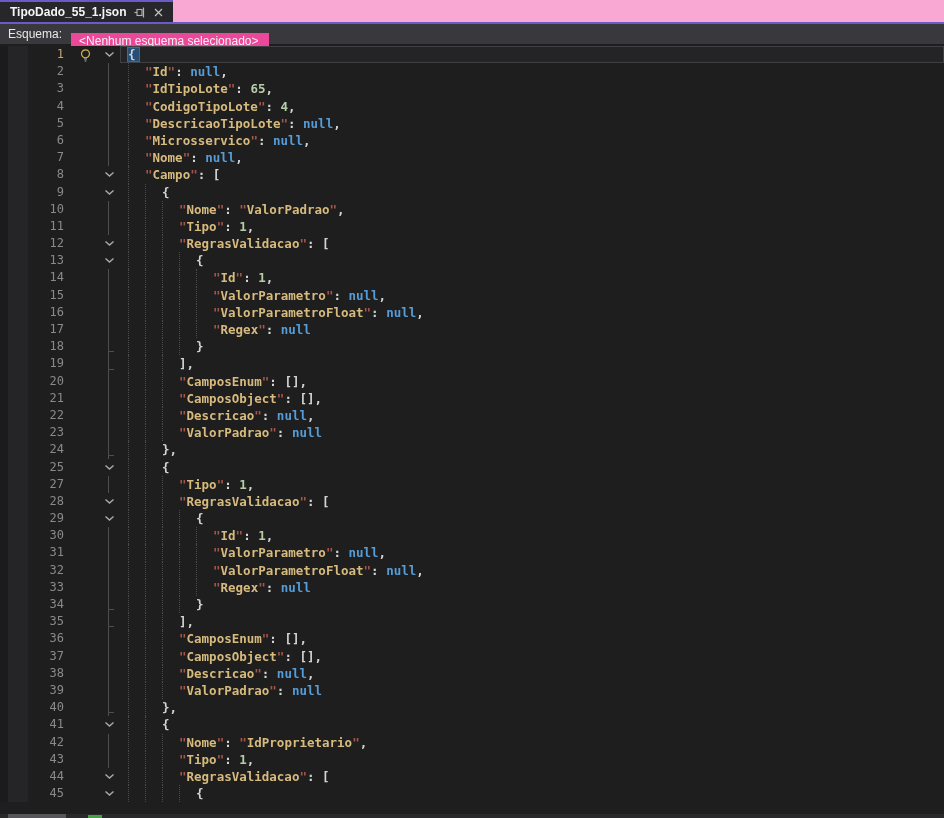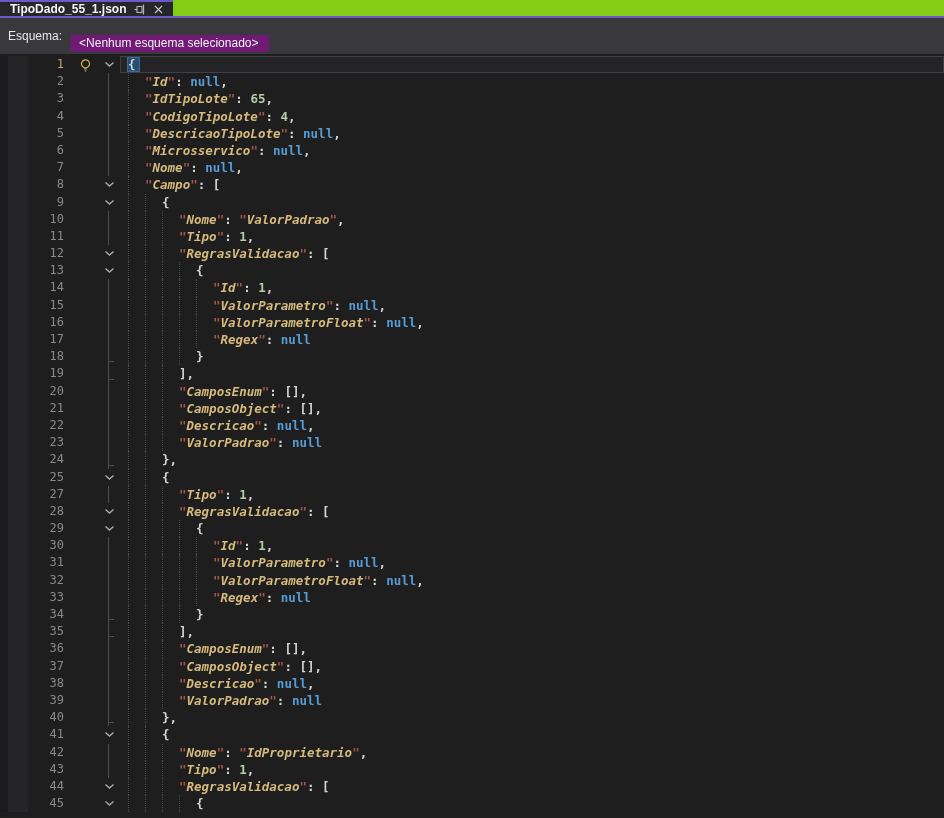--- a/index.html
+++ b/index.html
@@ -4,50 +4,50 @@
 <style>
   :root{
     --accent:#6A5BC8; --editor-bg:#1E1E1E; --key:#D7BA7D; --quote:#A8554A;
     --nullc:#569CD6; --numc:#B5CEA8; --punct:#D4D4D4; --lnum:#8A8A8A;
     --lnum-act:#C2A470; --brace:#264F78; --green:#45A046;
   }
   *{box-sizing:border-box;}
   html,body{margin:0;padding:0;}
   body{width:944px;height:818px;overflow:hidden;background:var(--editor-bg);
        font-family:"Liberation Sans",sans-serif;}
-  .tabstrip{height:16px;background:#84cc16;display:flex;align-items:stretch;}
+  .tabstrip{height:22px;background:#f9a8d4;display:flex;align-items:stretch;}
   .tab{display:flex;align-items:center;gap:7px;padding:0 9px 0 10px;
        background:#27272B;border-top:2px solid var(--accent);cursor:default;}
   .tab-label{font-size:12px;font-weight:bold;color:#F5F5F5;white-space:nowrap;}
   .tab-ico{display:flex;align-items:center;}
   .accentbar{height:2px;background:var(--accent);}
-  .schemabar{height:36px;background:#39393D;display:flex;align-items:center;
+  .schemabar{height:20px;background:#39393D;display:flex;align-items:center;
              padding-left:8px;gap:9px;font-size:12px;color:#E8E8E8;}
-  .schema-combo{background:#701a75;padding:1px 10px 2px 8px;color:#F2F2F2;white-space:pre;margin-top:15px;}
+  .schema-combo{background:#ec4899;padding:1px 10px 2px 8px;color:#F2F2F2;white-space:pre;margin-top:15px;}
   .gap2{height:2px;background:var(--editor-bg);}
   .editor{position:relative;height:772px;background:var(--editor-bg);overflow:hidden;
           font-family:"DejaVu Sans Mono",monospace;font-size:12.5px;font-weight:600;}
   .row{display:flex;height:17.2px;line-height:17.2px;}
   .m-ind{width:8px;background:#1B1B1D;}
   .m-ind2{width:20px;background:#252528;}
   .lnum{width:44px;text-align:right;padding-right:8px;color:var(--lnum);
         font-size:12px;font-weight:500;}
   .lnum.cur{color:var(--lnum-act);}
   .bulbcol{width:26px;display:flex;align-items:center;justify-content:center;}
   .foldcol{width:22px;position:relative;display:flex;align-items:center;justify-content:center;}
   .foldcol.line::before,.foldcol.corner::before{content:"";position:absolute;left:10px;top:0;
         bottom:0;width:1px;background:#4E4E52;}
   .foldcol.corner::after{content:"";position:absolute;left:10px;bottom:3px;width:6px;height:1px;
         background:#4E4E52;}
   .codecol{flex:1;padding-left:8px;white-space:pre;color:var(--punct);}
   .codecol.curline{background:#242427;box-shadow:inset 0 0 0 1px #3F3F46;}
   .ig{display:inline-block;width:17px;height:17.2px;vertical-align:top;
       border-left:1px dotted #4A4A4E;}
   .tk-q{color:var(--quote);}
-  .tk-k{color:var(--key);font-style:italic;}
+  .tk-k{color:var(--key);}
   .tk-p{color:var(--punct);}
   .tk-nl{color:var(--nullc);}
   .tk-nu{color:var(--numc);}
   .tk-hb{color:#D2D2D2;background:var(--brace);box-shadow:inset 0 0 0 1px #41698F;
          padding:0 4px 0 1px;margin-left:-1px;}
   .hscroll{position:absolute;left:0;right:0;bottom:0;height:4px;background:#29292C;}
   .hthumb{position:absolute;left:8px;bottom:0;width:58px;height:4px;background:#55555A;}
   .greenmark{position:absolute;left:88px;bottom:0;width:14px;height:3px;background:var(--green);}
 </style>
 </head>

